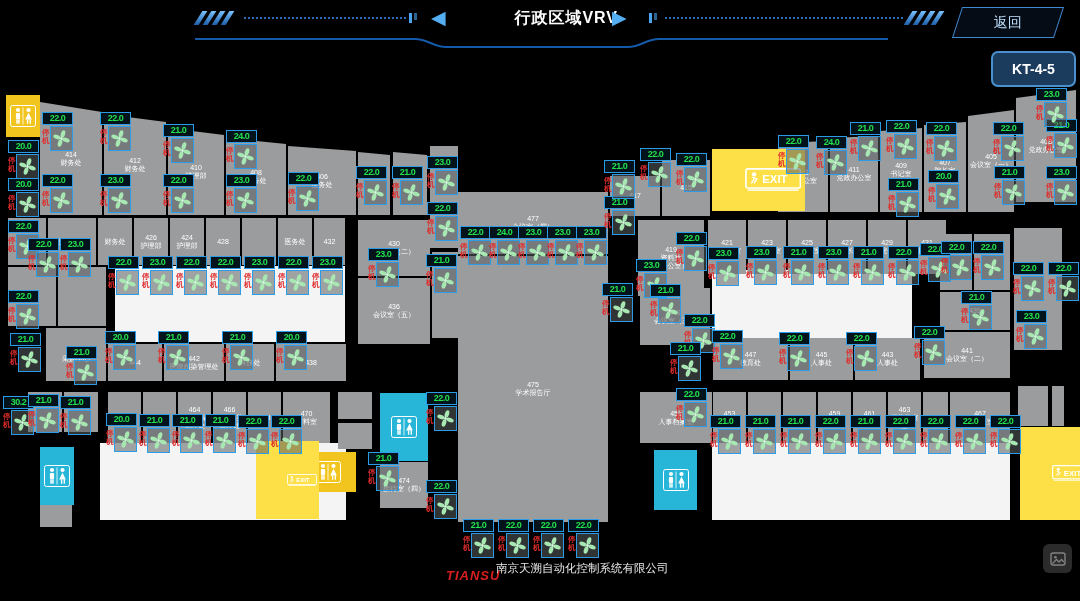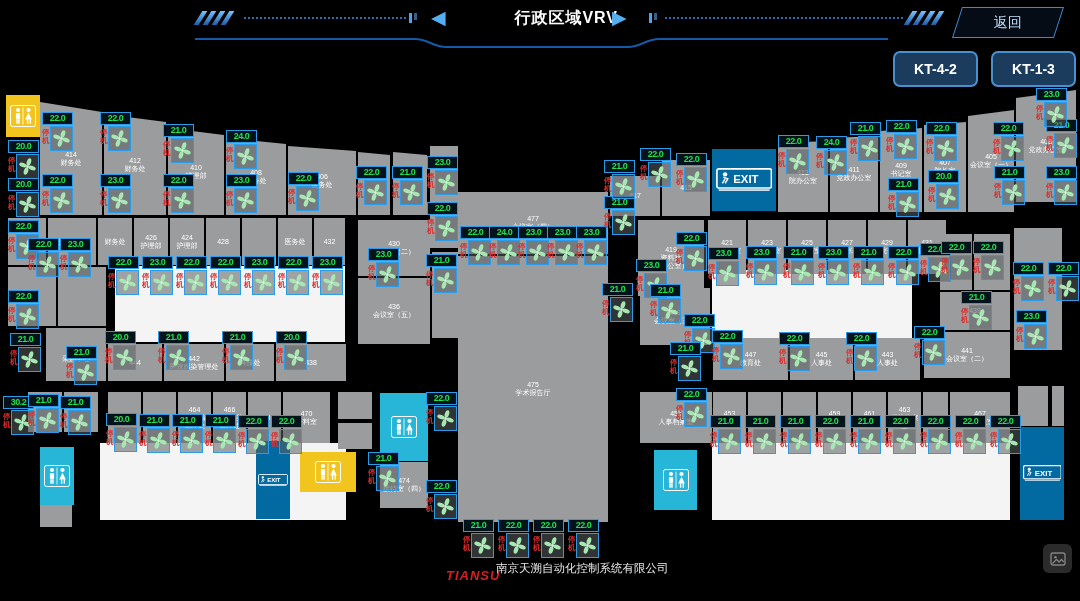--- a/index.html
+++ b/index.html
@@ -27,21 +27,21 @@
     color:#fff;font-size:14px;font-weight:bold;display:flex;align-items:center;justify-content:center;
     cursor:pointer;box-shadow:0 2px 3px rgba(0,0,0,.6);}
   
   #plan{position:absolute;left:0;top:0;width:1080px;height:601px;}
   .white{background:#f4f4f4;z-index:1;}
   .room{background:#9a9c9d;z-index:1;display:flex;align-items:center;justify-content:center;}
   .rlabel{color:#fff;font-size:7px;line-height:8px;text-align:center;white-space:pre-line;}
   .sp{z-index:2;display:flex;align-items:center;justify-content:center;}
   .restroom-cyan{background:#27b6d8;}
   .restroom-yellow{background:#f2c51e;}
-  .exit{background:#0369a1;}
+  .exit{background:#fde047;padding-left:29px;}
   .exit svg{width:88%;max-height:80%;}
   .sp svg{display:block;}
   
   .fan{position:absolute;width:31px;z-index:3;cursor:pointer;}
   .fan-temp{height:11px;border:1px solid #2d9ce8;background:#03131c;color:#23e04d;
     font-size:9px;font-weight:bold;line-height:11px;text-align:center;letter-spacing:-.5px;}
   .fan-body{display:flex;height:25px;margin-top:1px;}
   .fan-status{width:8px;color:#e02c2c;font-size:7.5px;line-height:8px;word-break:break-all;
     padding-top:3px;font-weight:bold;}
   .fan-box{flex:1;border:1.5px solid #2d9ce8;background:rgba(90,94,96,.55);
@@ -2295,22 +2295,21 @@
       <i></i>
       <i></i>
       <i></i>
     </div>
   <div class="back-btn">
     <span>返回</span>
     </div>
 </div>
 
 <div id="kt-row">
-    <div class="kt-btn">KT-4-2</div>
-    <div class="kt-btn">KT-1-3</div>
+    <div class="kt-btn">KT-4-5</div>
   </div>
 
 <div id="footer-brand">TIANSU</div>
 <div id="footer-company">南京天溯自动化控制系统有限公司</div>
 
 <div id="snap-btn">
   <svg width="16" height="16" viewBox="0 0 16 16">
     <rect x="1" y="2" width="14" height="12" rx="2" fill="none" stroke="#999" stroke-width="1.4"></rect>
     <circle cx="5.4" cy="6.2" r="1.3" fill="#999"></circle>
     <path d="M2.5 12.5 L6.5 8.5 L9 11 L11.5 8.5 L13.8 11" stroke="#999" stroke-width="1.3" fill="none"></path>

